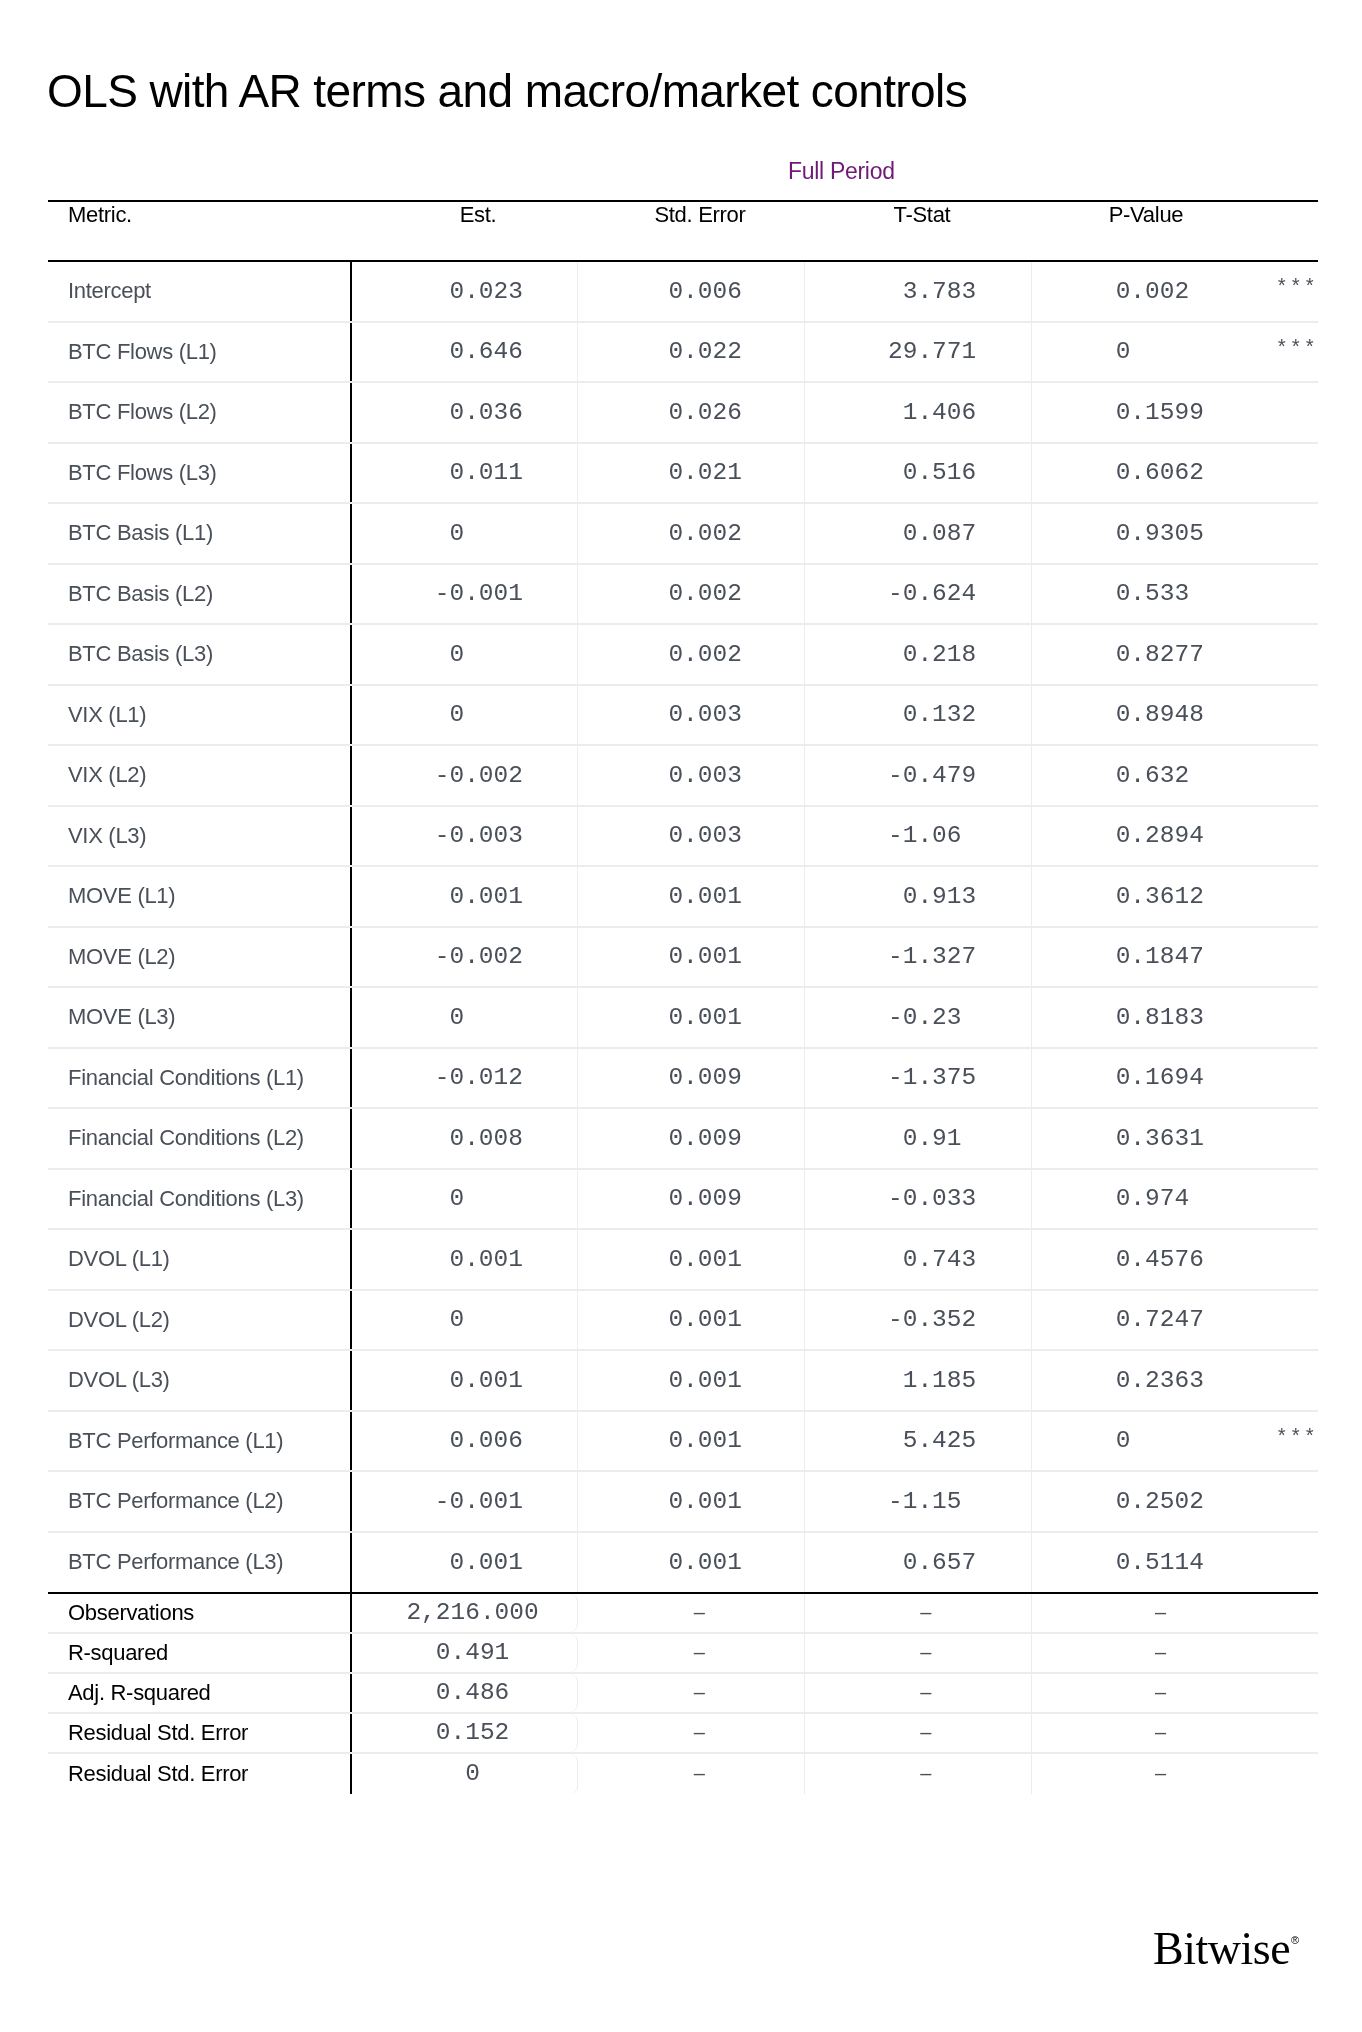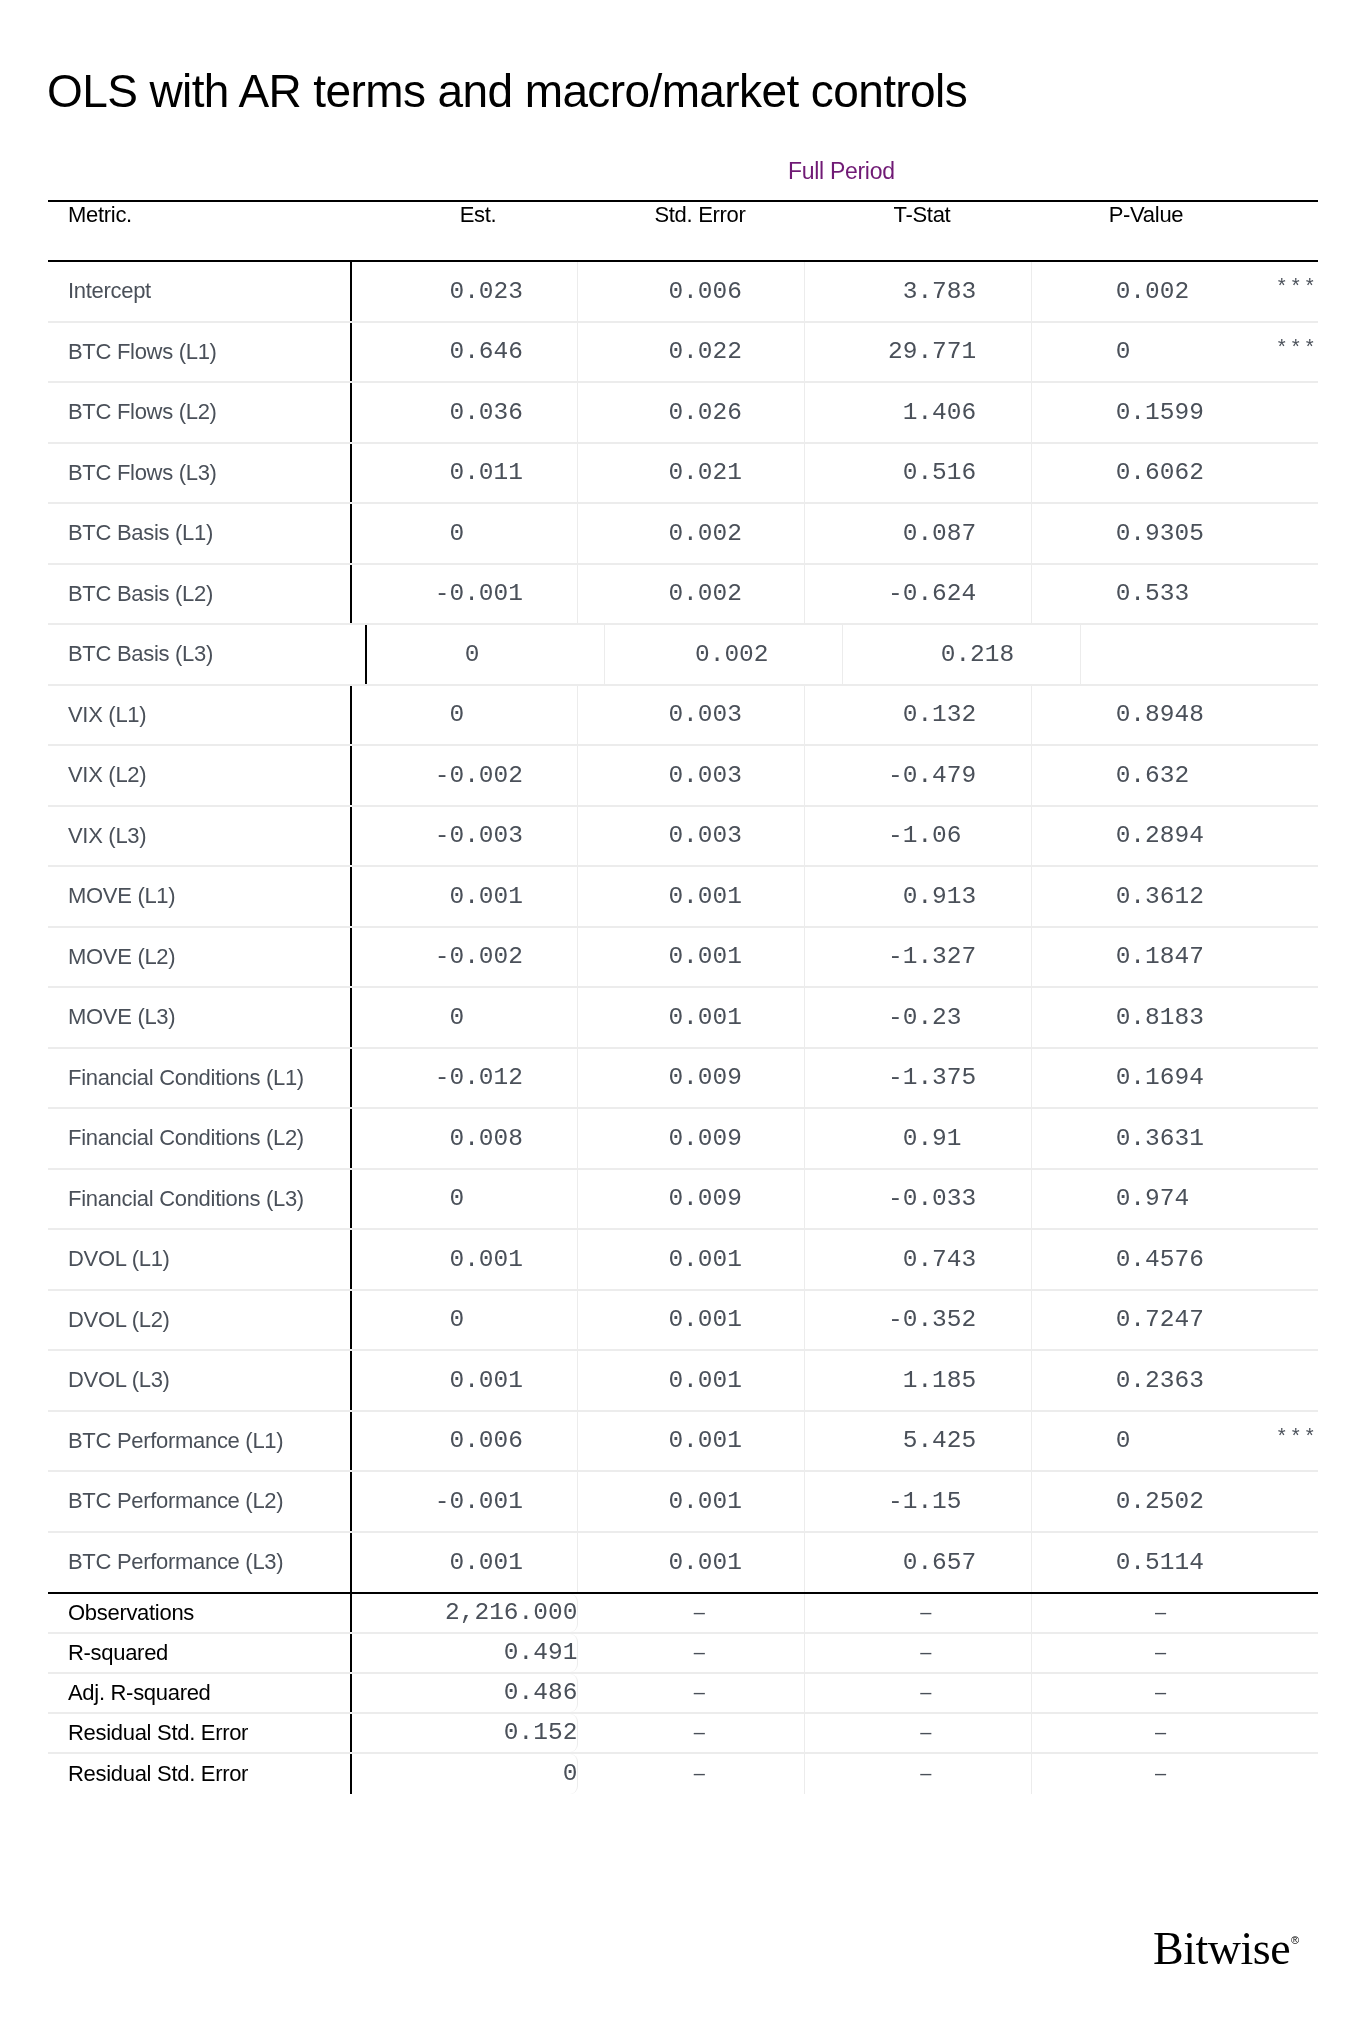--- a/index.html
+++ b/index.html
@@ -32,21 +32,21 @@
   .row .c-est .num { display: inline-block; width: 6ch; margin-left: 67px; }
   .row .c-std .num { display: inline-block; width: 5ch; margin-left: 74px; }
   .row .c-t .num { display: inline-block; width: 6ch; margin-left: 67px; }
   .row .c-p .num { display: inline-block; width: 6ch; margin-left: 68px; }
   .stars { position: absolute; left: 228px; top: 14px; font-family: "Liberation Mono", "DejaVu Sans Mono", monospace;
            font-size: 20px; color: #4a5059; letter-spacing: 2px; }
   .row.last-body { border-bottom: 2.5px solid #000; height: 61px; }
   .summary .row { height: 40px; }
   .summary .row:last-child { border-bottom: none; }
   .summary .c-metric { color: #000; }
-  .summary .c-est { justify-content: flex-end; border-radius: 8px; }
+  .summary .c-est { justify-content: center; border-radius: 8px; }
   .summary .c-est .num { width: auto; margin-left: 0; }
   .summary .dash-cell { justify-content: center; }
   .summary .c-p.dash-cell { justify-content: flex-start; }
   .summary .c-p.dash-cell .num { display: inline-block; width: 226px; text-align: center; margin-left: 0; }
   .summary .dash-cell .num { width: auto; margin-left: 0; font-family: "Liberation Sans", sans-serif; font-size: 20px; }
   .logo { position: absolute; left: 1153px; top: 1922px; font-family: "Liberation Serif", "DejaVu Serif", serif;
           font-size: 46px; color: #000; letter-spacing: -0.5px; white-space: nowrap; }
   .logo sup { font-size: 11px; vertical-align: top; position: relative; top: 12px; margin-left: 1px;
               font-family: "Liberation Sans", sans-serif; }
 </style>
@@ -169,20 +169,24 @@
         <div class="cell c-metric">BTC Basis (L3)</div>
         <div class="cell c-est">
           <span class="num"> 0</span>
         </div>
         <div class="cell c-std">
           <span class="num">0.002</span>
         </div>
         <div class="cell c-t">
           <span class="num"> 0.218</span>
         </div>
+        <div class="cell c-p">
+          <span class="num">0.8277</span>
+          <span class="stars"></span>
+        </div>
       </div>
       <div class="row">
         <div class="cell c-metric">VIX (L1)</div>
         <div class="cell c-est">
           <span class="num"> 0</span>
         </div>
         <div class="cell c-std">
           <span class="num">0.003</span>
         </div>
         <div class="cell c-t">

